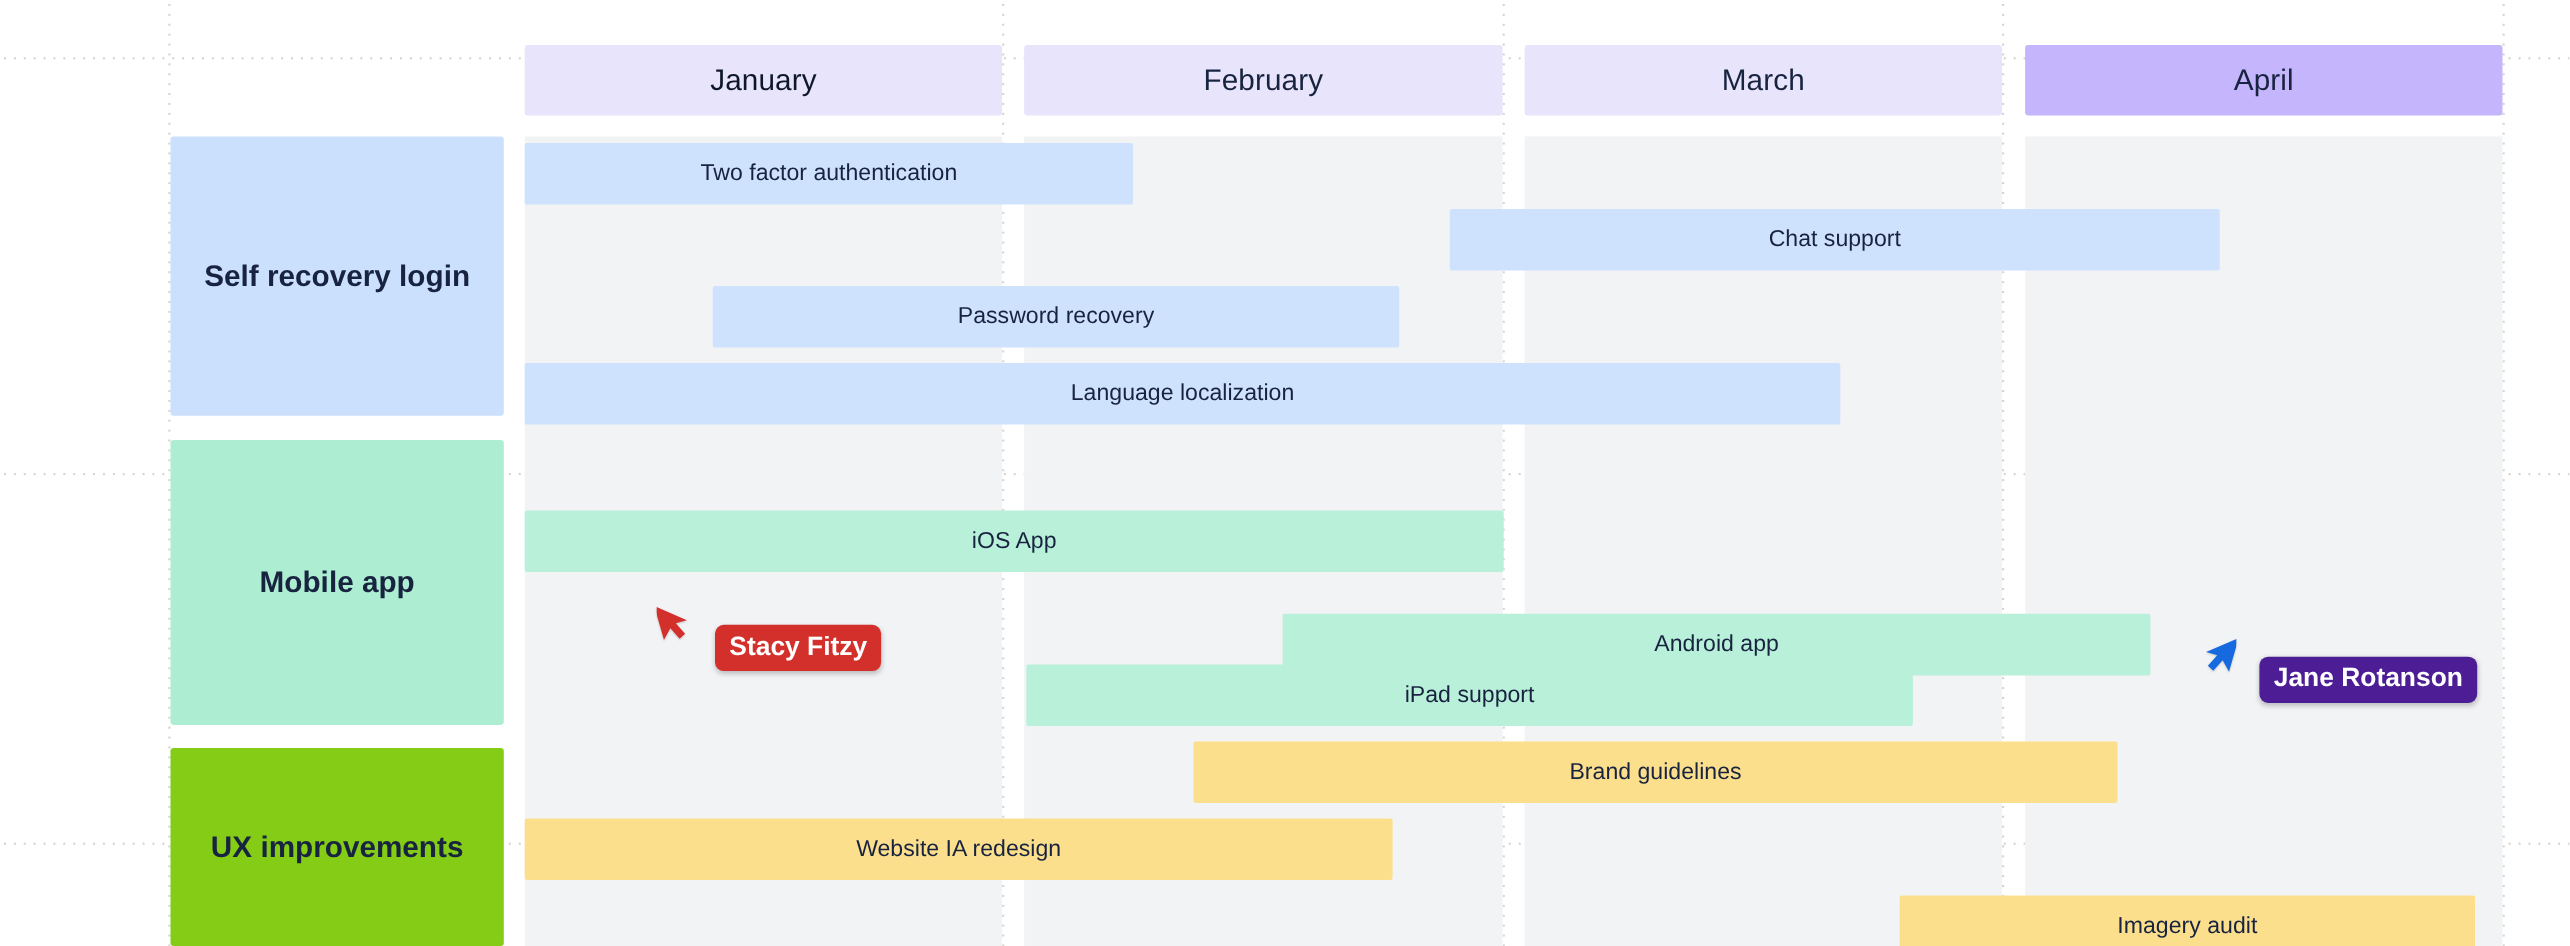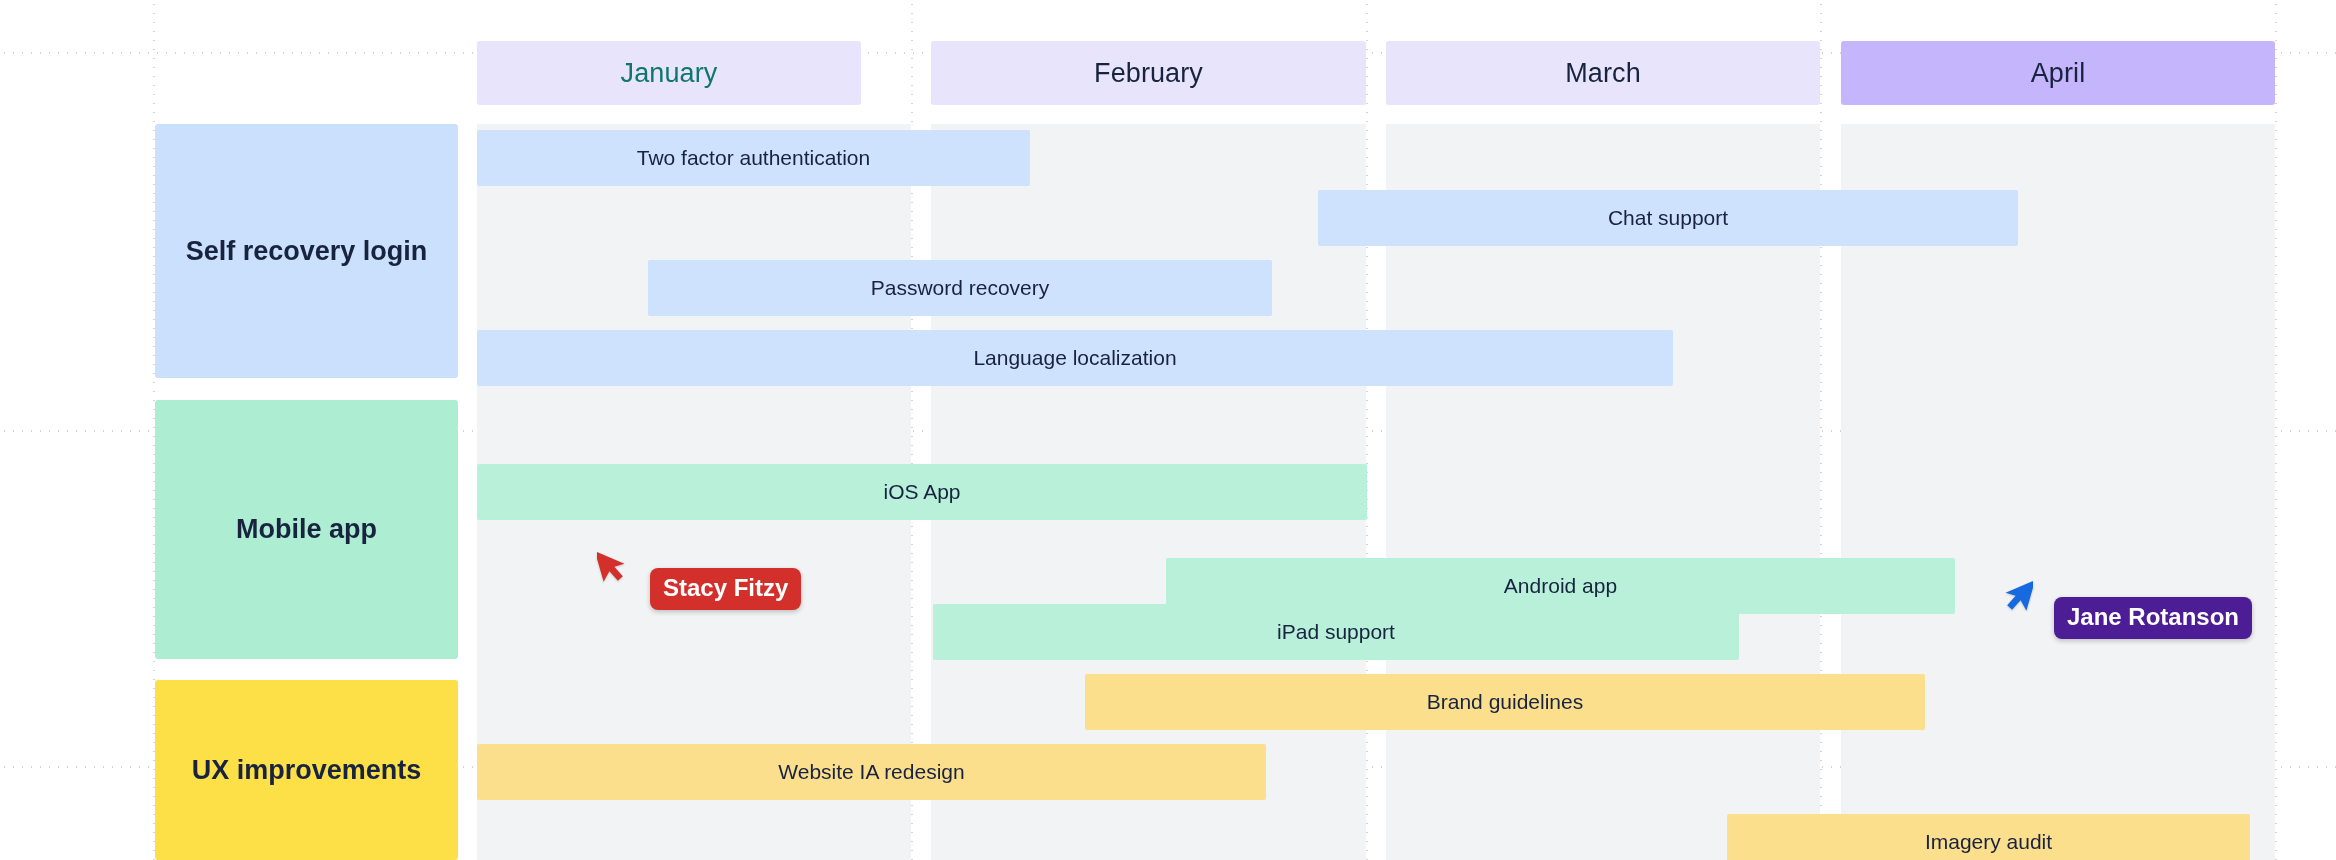--- a/index.html
+++ b/index.html
@@ -75,42 +75,42 @@
     </div>
 
   <div id="lane-layer">
       <div class="lane-bg" style="left: 477px; top: 124px; width: 434px; height: 736px; background: rgb(242, 243, 245);"></div>
       <div class="lane-bg" style="left: 931px; top: 124px; width: 435px; height: 736px; background: rgb(242, 243, 245);"></div>
       <div class="lane-bg" style="left: 1386px; top: 124px; width: 434px; height: 736px; background: rgb(242, 243, 245);"></div>
       <div class="lane-bg" style="left: 1841px; top: 124px; width: 434px; height: 736px; background: rgb(242, 243, 245);"></div>
     </div>
 
   <div id="month-layer">
-      <div class="month-head" style="left: 477px; top: 41px; width: 384px; height: 64px; background: rgb(232, 228, 251); color: #0f766e;">
+      <div class="month-head" style="left: 477px; top: 41px; width: 434px; height: 64px; background: rgb(232, 228, 251); color: #0f172a;">
         <span>January</span>
       </div>
       <div class="month-head" style="left: 931px; top: 41px; width: 435px; height: 64px; background: rgb(232, 228, 251); color: rgb(23, 35, 63);">
         <span>February</span>
       </div>
       <div class="month-head" style="left: 1386px; top: 41px; width: 434px; height: 64px; background: rgb(232, 228, 251); color: rgb(23, 35, 63);">
         <span>March</span>
       </div>
       <div class="month-head" style="left: 1841px; top: 41px; width: 434px; height: 64px; background: #c4b5fd; color: rgb(23, 35, 63);">
         <span>April</span>
       </div>
     </div>
 
   <div id="group-layer">
       <div class="group-block" style="left: 155px; top: 124px; width: 303px; height: 254px; background: rgb(203, 224, 253);">
         <span>Self recovery login</span>
       </div>
       <div class="group-block" style="left: 155px; top: 400px; width: 303px; height: 259px; background: rgb(173, 238, 211);">
         <span>Mobile app</span>
       </div>
-      <div class="group-block" style="left: 155px; top: 680px; width: 303px; height: 180px; background: #fde047;">
+      <div class="group-block" style="left: 155px; top: 680px; width: 303px; height: 180px; background: #84cc16;">
         <span>UX improvements</span>
       </div>
     </div>
 
   <div id="bar-layer">
       <div class="bar" style="left: 477px; top: 130px; width: 553px; background: rgb(207, 226, 253);">
         <span>Two factor authentication</span>
       </div>
       <div class="bar" style="left: 1318px; top: 190px; width: 700px; background: rgb(207, 226, 253);">
         <span>Chat support</span>

